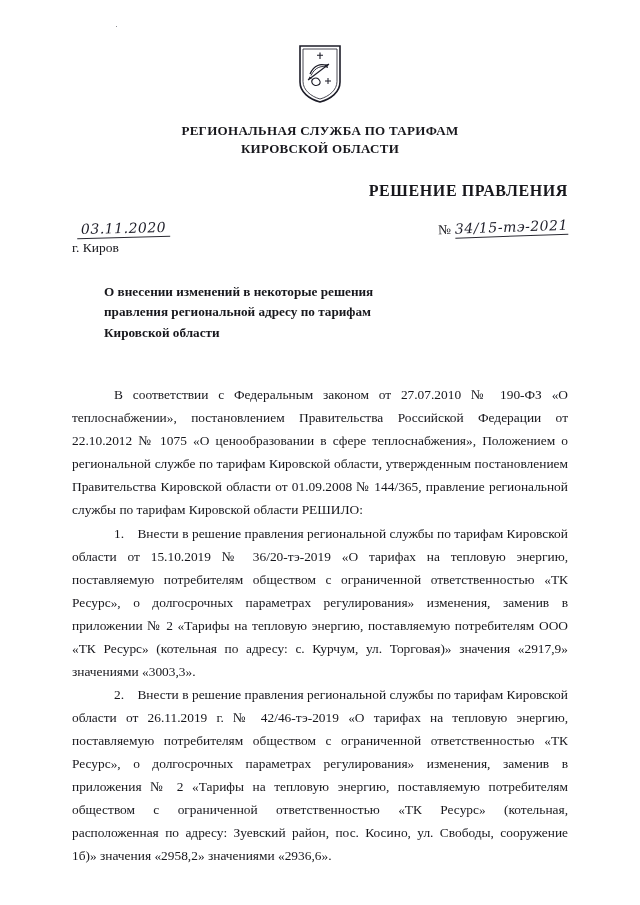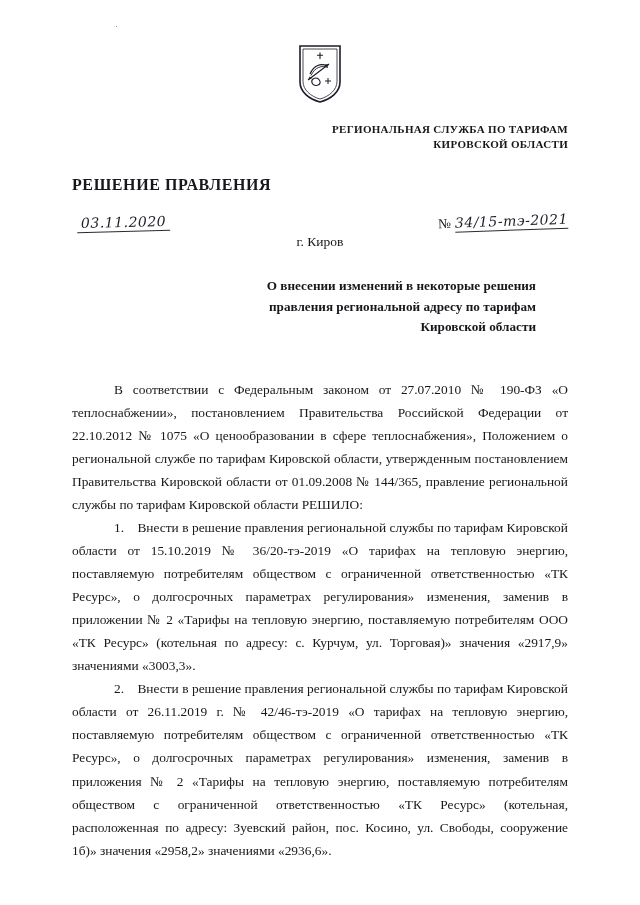--- a/index.html
+++ b/index.html
@@ -39,29 +39,29 @@
     display: flex;
     justify-content: center;
   }
   .emblem {
     width: 46px;
     height: 60px;
   }
   
   .org-title {
     margin-top: 18px;
-    text-align: right;
+    text-align: center;
     font-weight: bold;
-    font-size: 11px;
+    font-size: 13px;
     letter-spacing: 0.3px;
     line-height: 1.38;
   }
   .doc-type {
     margin-top: 24px;
-    text-align: left;
+    text-align: right;
     font-weight: bold;
     font-size: 16px;
     letter-spacing: 0.6px;
   }
   
   .meta-row {
     position: relative;
     margin-top: 20px;
     height: 40px;
   }
@@ -95,27 +95,27 @@
   }
   .meta-number .num-val {
     border-bottom: 1px solid #2a2a33;
     padding-bottom: 1px;
   }
   .city {
     position: absolute;
     left: 0;
     right: 0;
     top: 20px;
-    text-align: center;
+    text-align: left;
     font-size: 13.5px;
   }
   
   .subject {
     margin-top: 22px;
-    text-align: right;
+    text-align: left;
     font-weight: bold;
     font-size: 13.2px;
     line-height: 1.55;
     padding: 0 32px;
   }
   
   .body-text {
     margin-top: 40px;
     font-size: 13.4px;
     line-height: 1.72;

